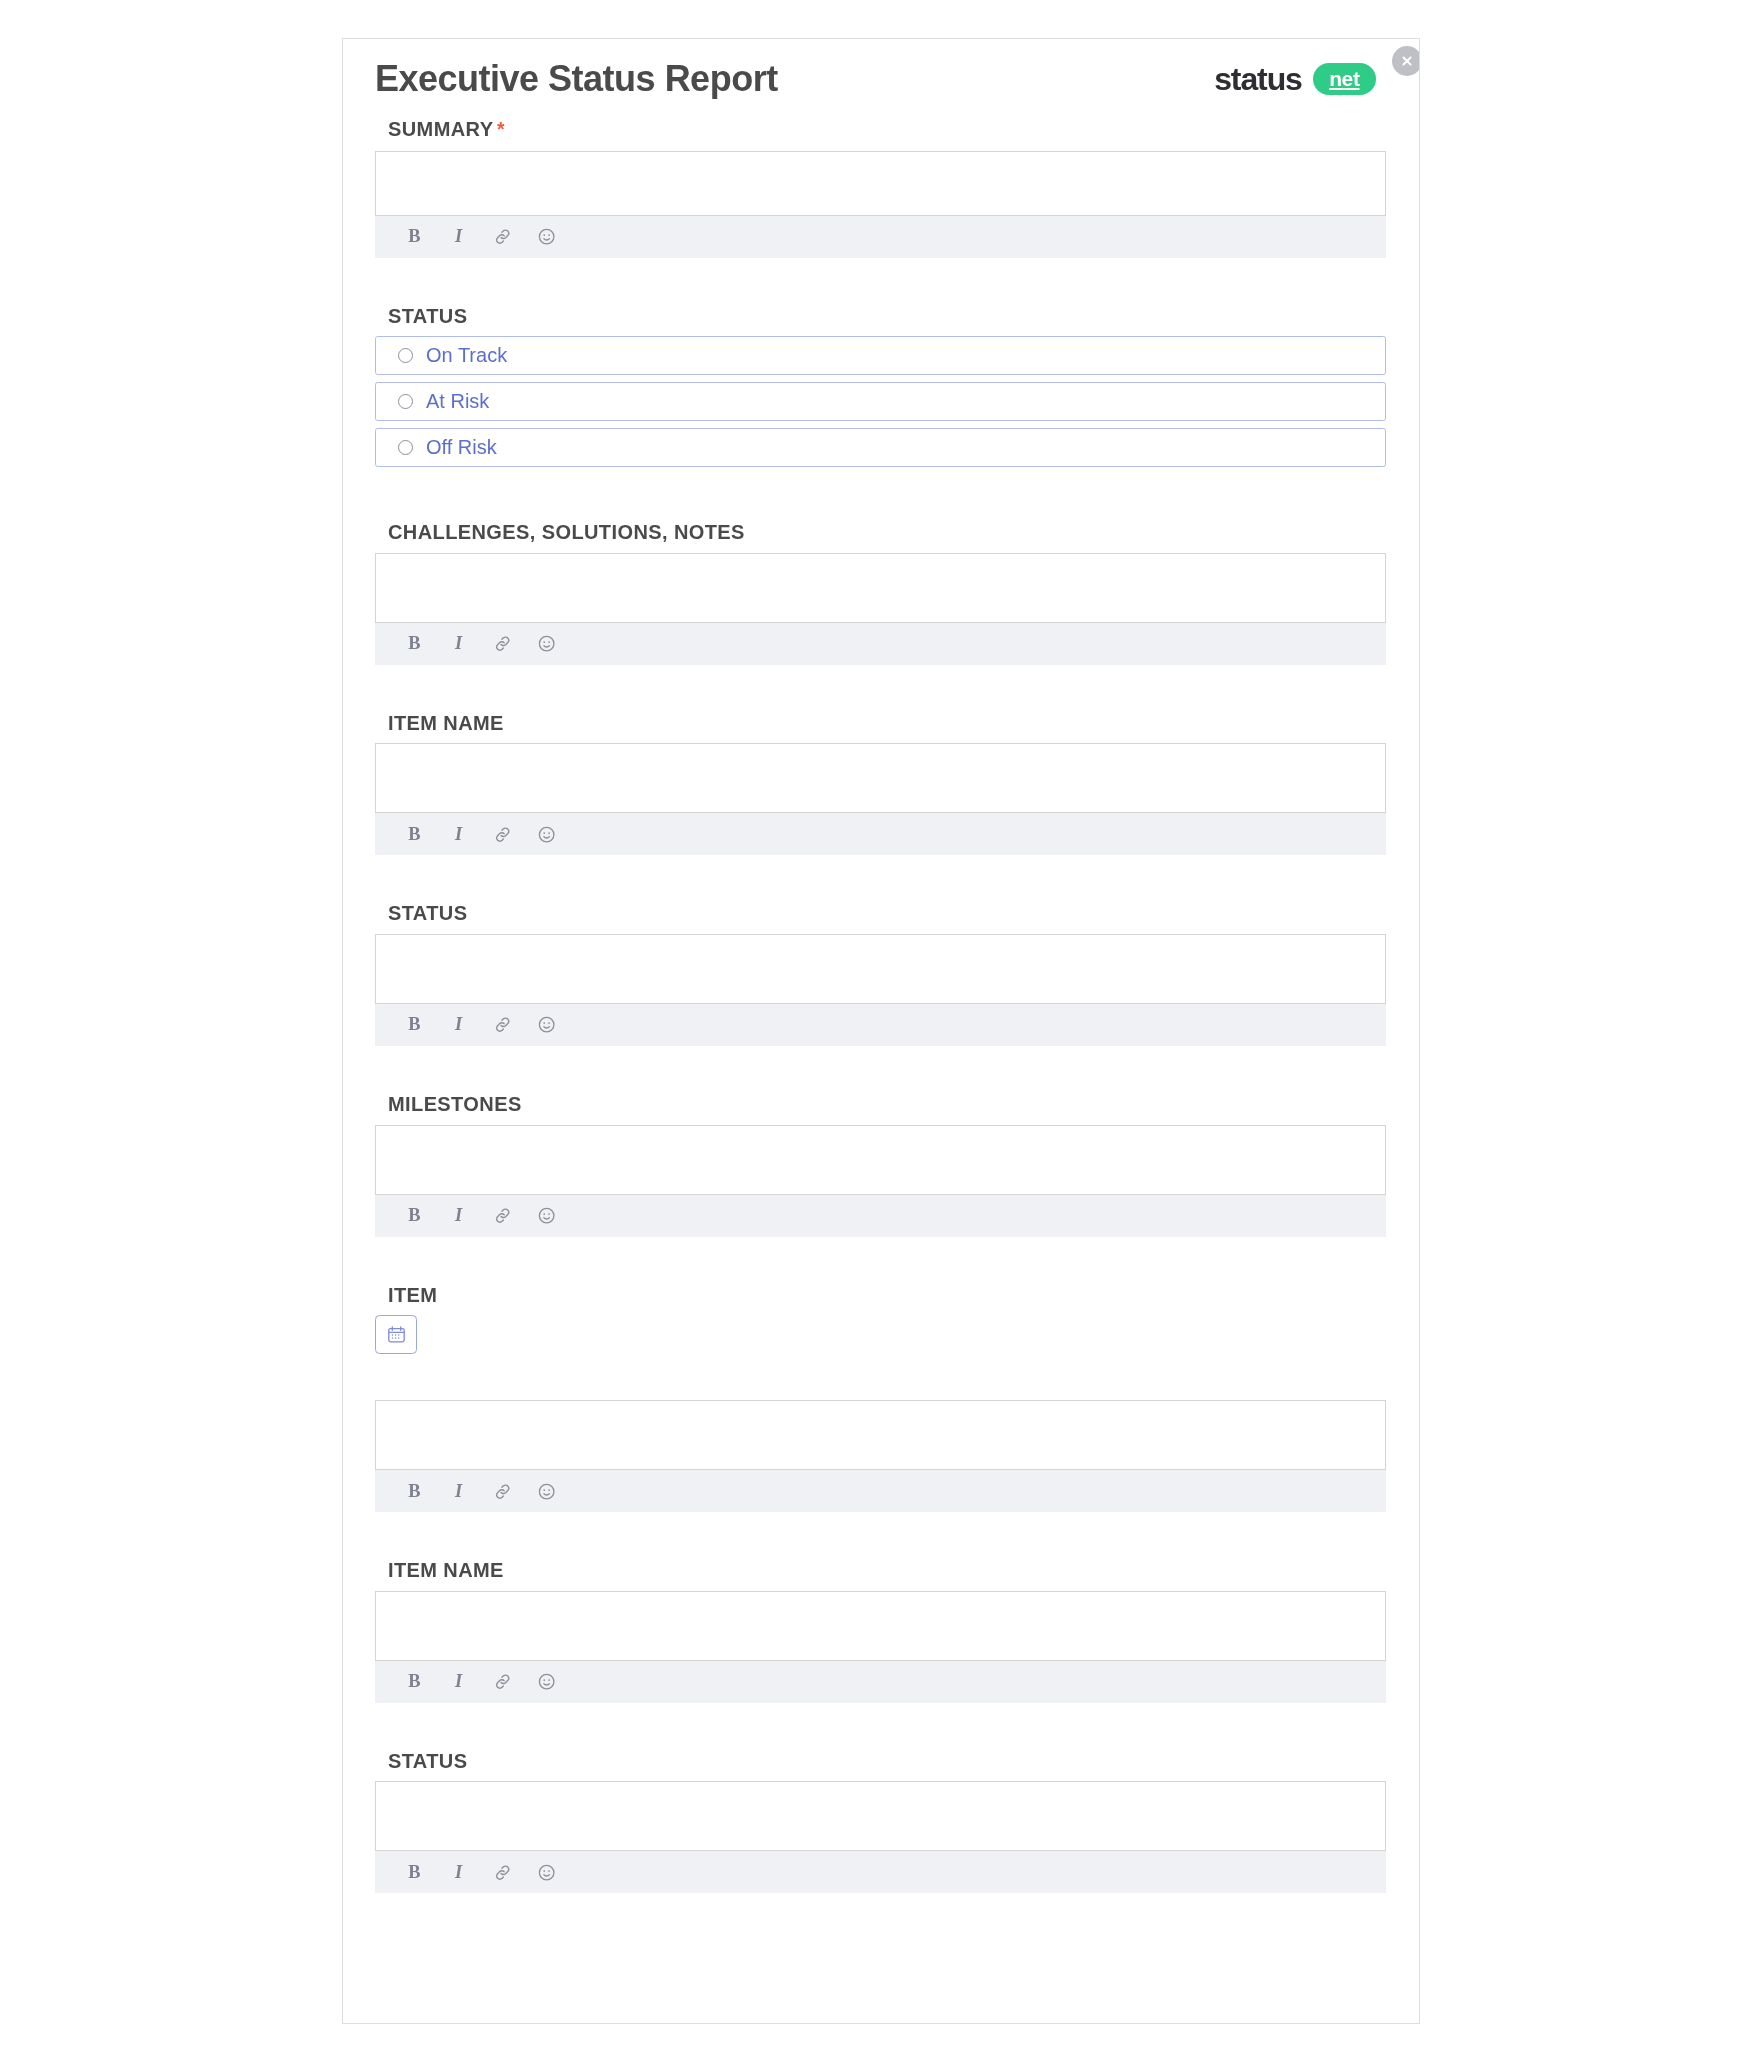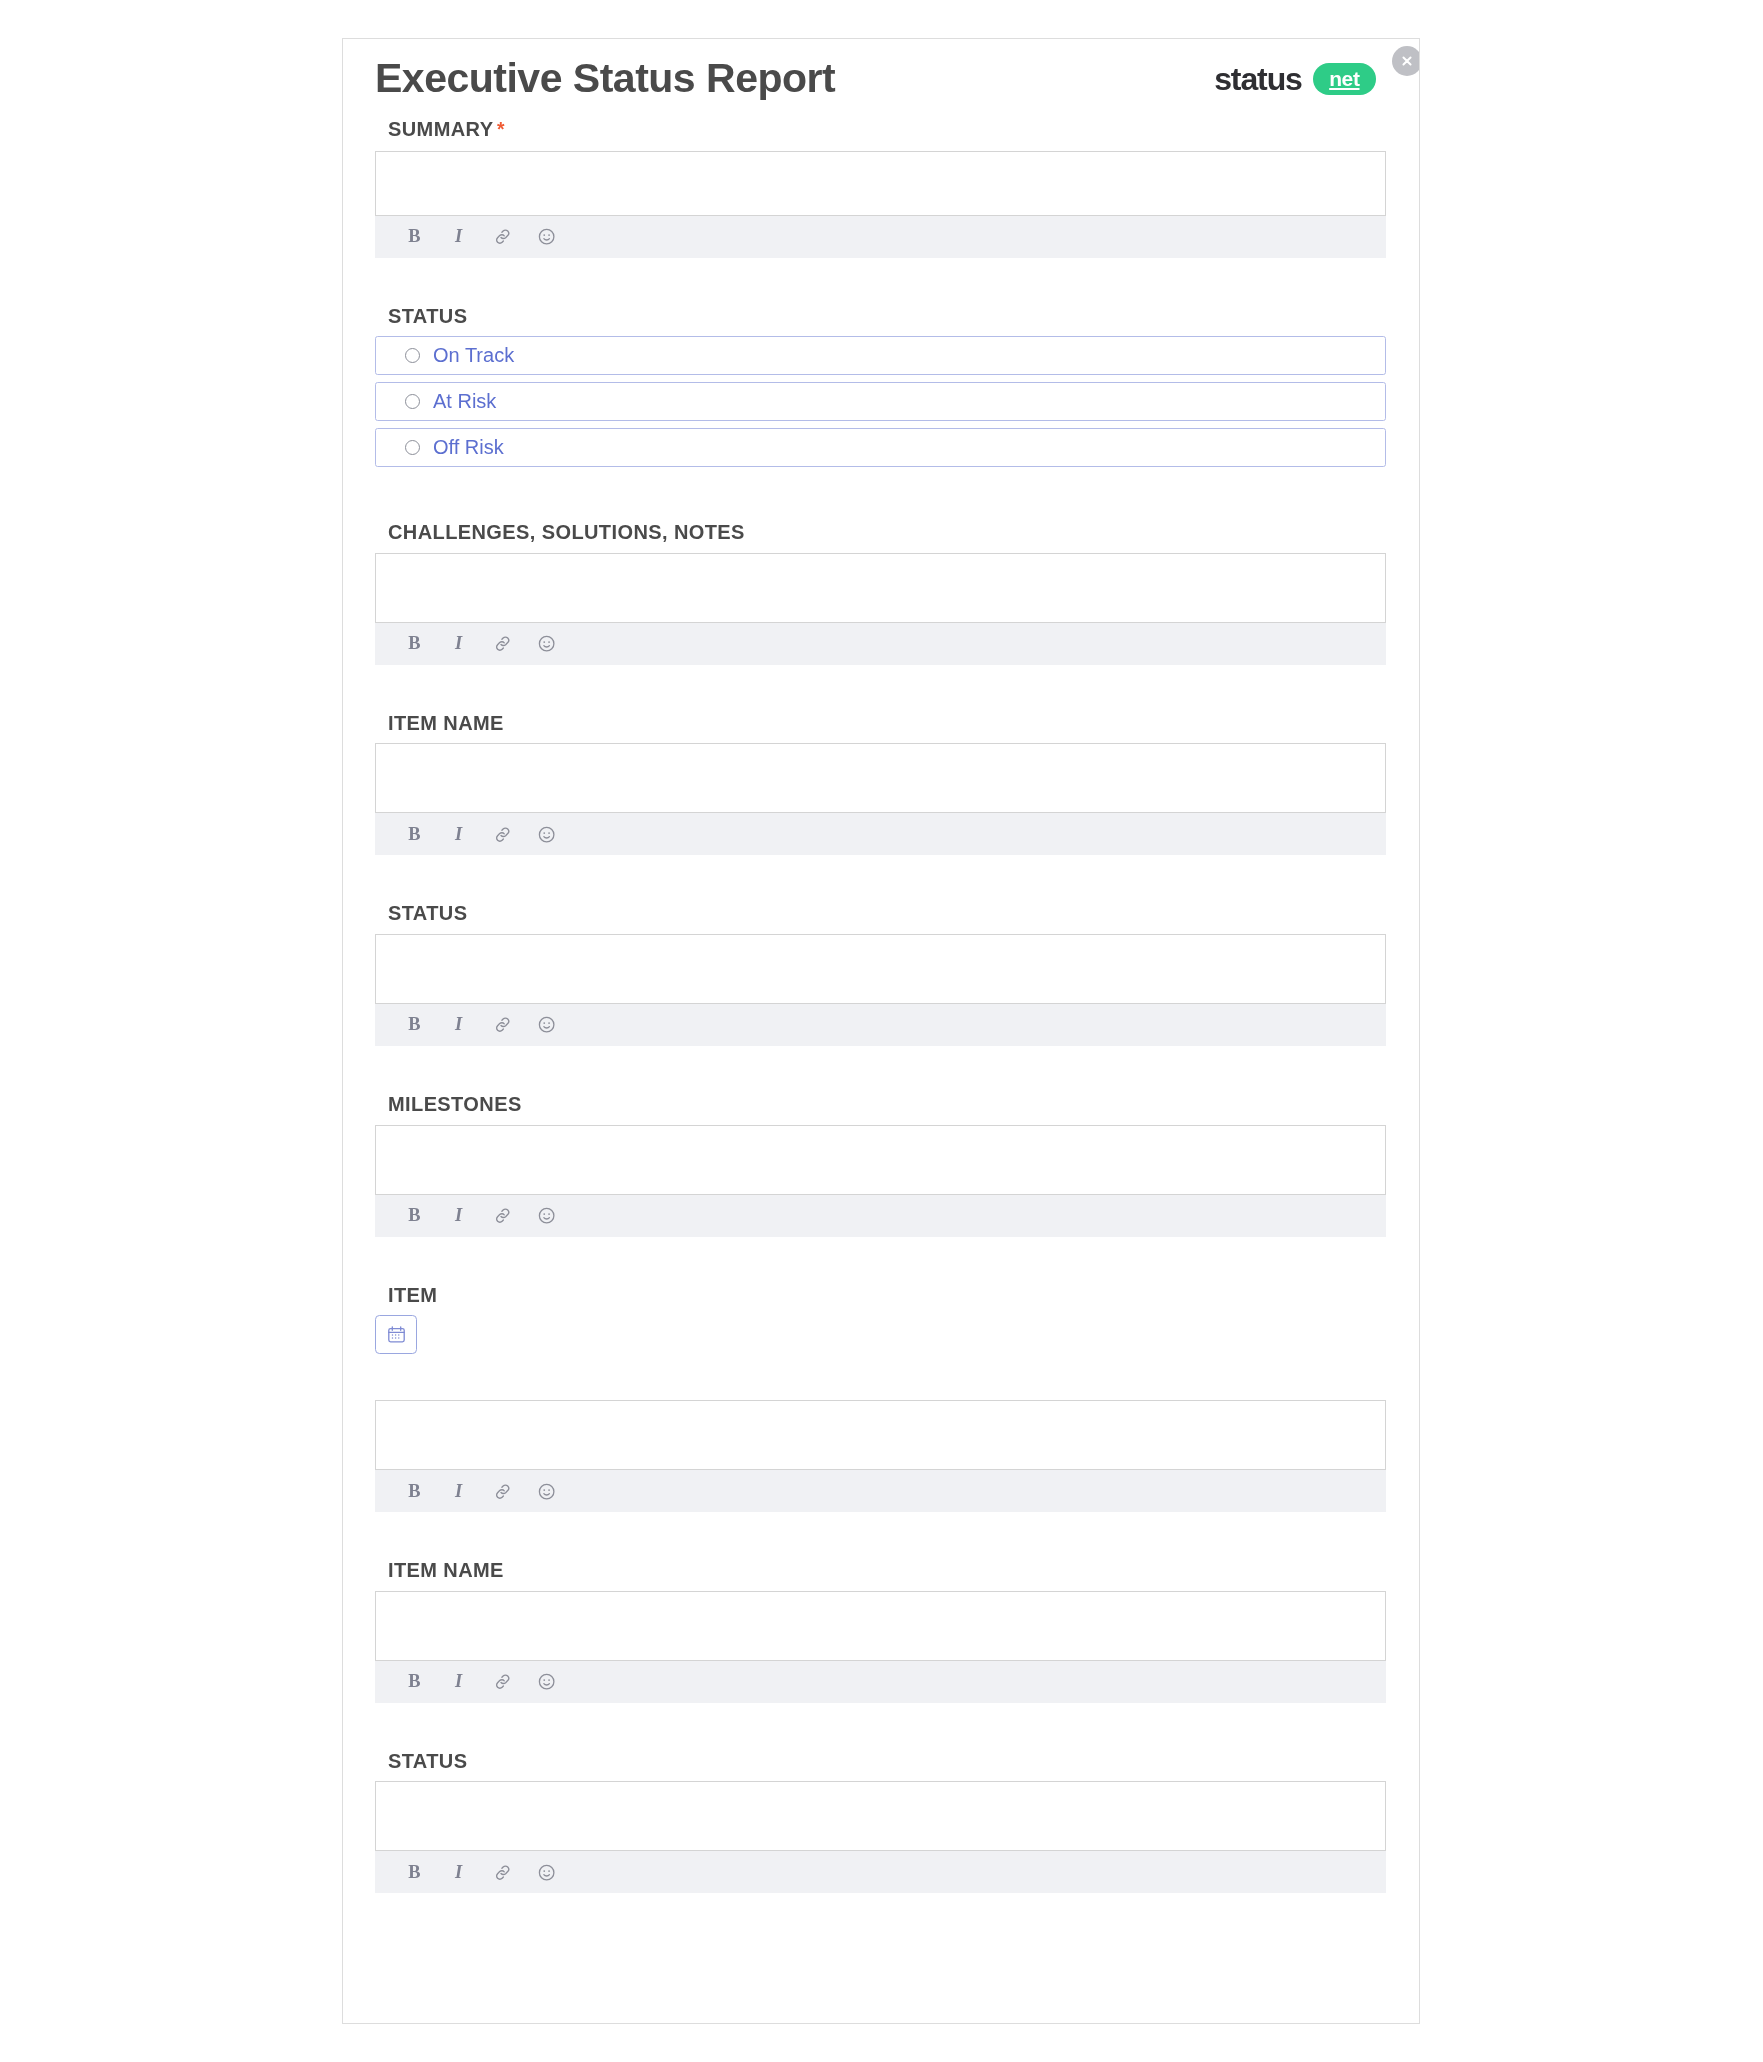--- a/index.html
+++ b/index.html
@@ -38,21 +38,21 @@
   
   .header {
     position: relative;
     height: 58px;
     margin: 20px 33px 0 32px;
   }
   .page-title {
     position: absolute;
     left: 0;
     top: 0;
-    font-size: 41px;
+    font-size: 36px;
     font-weight: bold;
     color: #4a4a4a;
     letter-spacing: -0.5px;
     line-height: 39px;
     white-space: nowrap;
   }
   .brand {
     position: absolute;
     right: 10.5px;
     top: 3.5px;
@@ -162,21 +162,21 @@
   .block-gap { height: 46px; }
 
   
   .radio-list { margin-top: 1.8px; }
   .radio-row {
     border: 0.9px solid #b3bce8;
     border-radius: 2.6px;
     height: 39px;
     display: flex;
     align-items: center;
-    padding-left: 29px;
+    padding-left: 22px;
     margin-bottom: 7px;
     background: #ffffff;
     box-sizing: border-box;
     cursor: pointer;
   }
   .radio-circle {
     width: 15px;
     height: 15px;
     border: 1.8px solid #8c8f99;
     border-radius: 50%;

